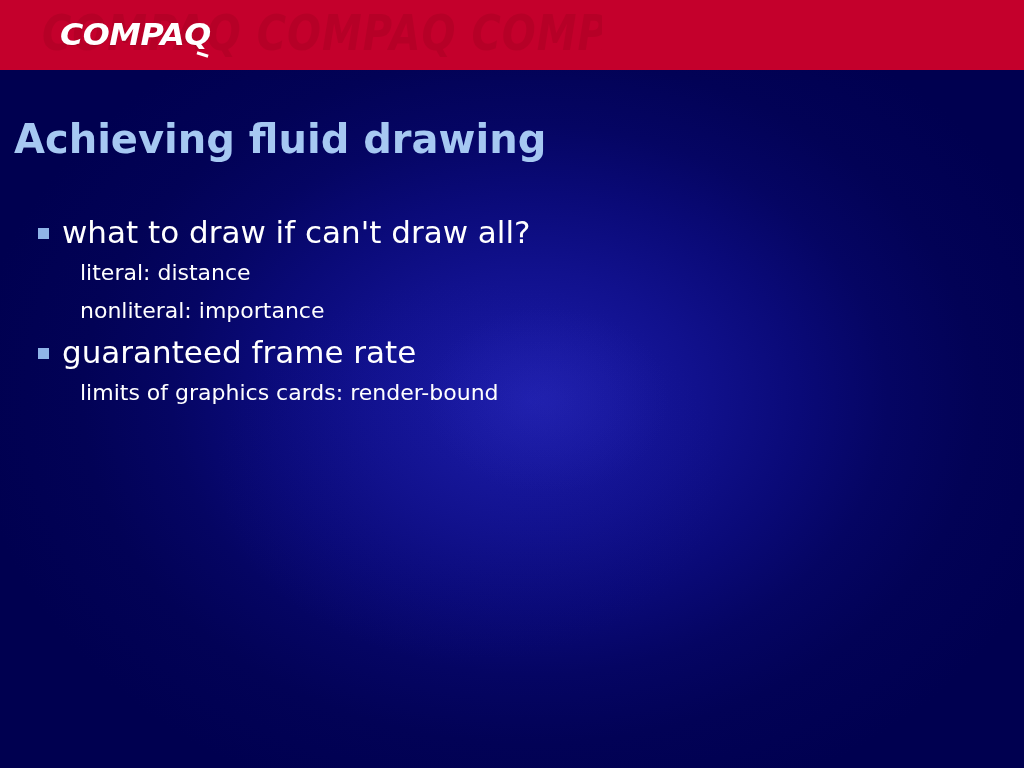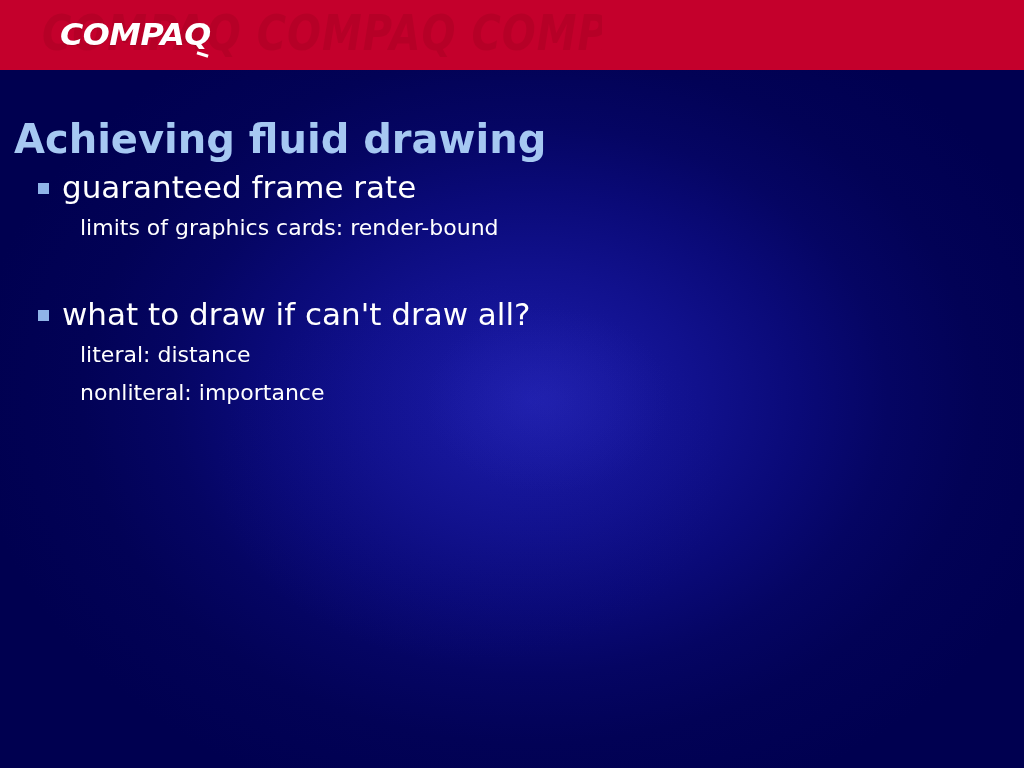--- a/index.html
+++ b/index.html
@@ -174,32 +174,32 @@
 
   <div class="banner">
     <div class="banner-watermark">COMPAQ COMPAQ COMPAQ</div>
     <div class="banner-logo"><span>COMPA</span><span class="tail">Q</span></div>
   </div>
 
   <div class="title">Achieving fluid drawing</div>
 
   <div class="content">
 
-    <div class="bullet-group group-1">
-      <div class="bullet-row">
-        <span class="bullet-marker"></span>
-        <span class="bullet-text">guaranteed frame rate</span>
-      </div>
-      <div class="subline">limits of graphics cards: render-bound</div>
-    </div>
-
     <div class="bullet-group group-2">
       <div class="bullet-row">
         <span class="bullet-marker"></span>
         <span class="bullet-text">what to draw if can't draw all?</span>
       </div>
       <div class="subline">literal: distance</div>
       <div class="subline">nonliteral: importance</div>
     </div>
 
+    <div class="bullet-group group-1">
+      <div class="bullet-row">
+        <span class="bullet-marker"></span>
+        <span class="bullet-text">guaranteed frame rate</span>
+      </div>
+      <div class="subline">limits of graphics cards: render-bound</div>
+    </div>
+
   </div>
 
 </div>
 
 </body></html>

